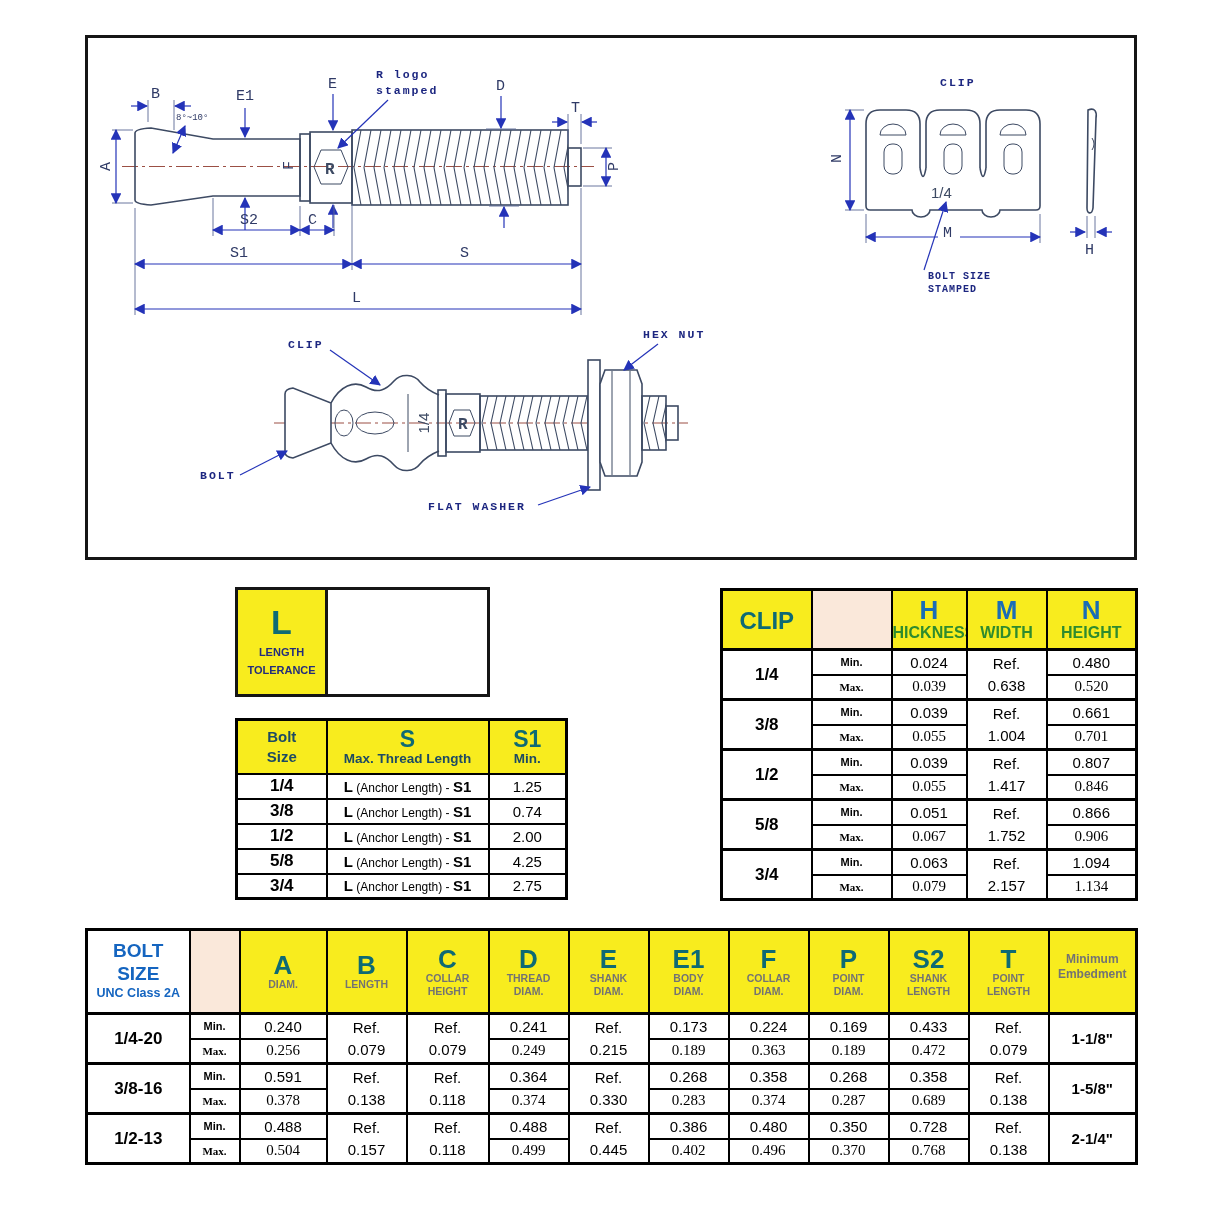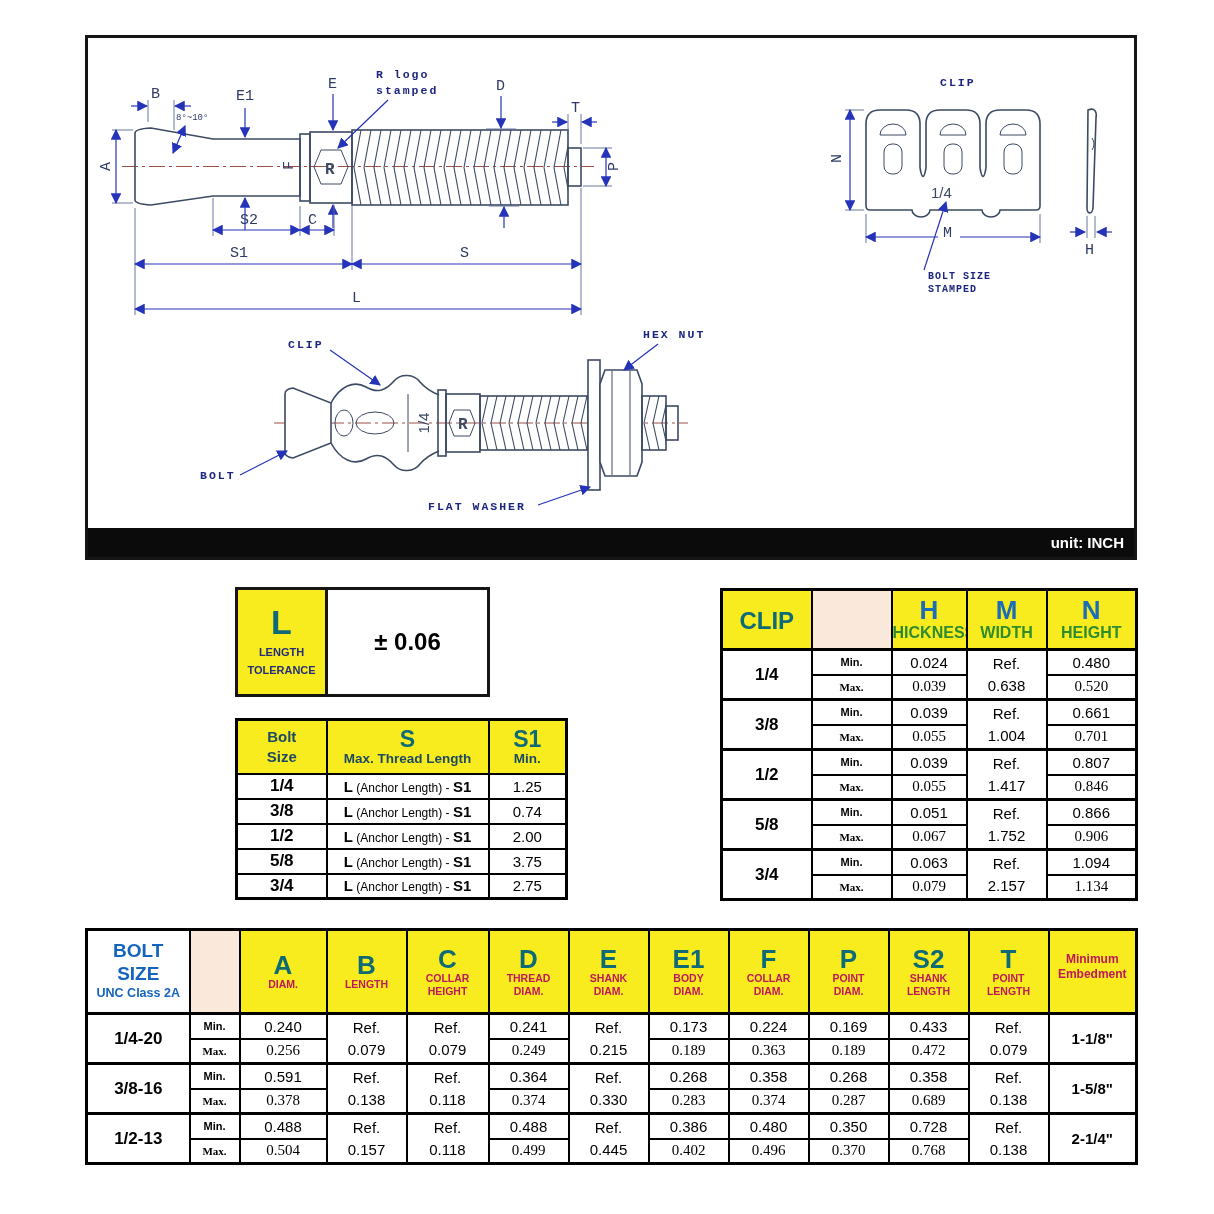--- a/index.html
+++ b/index.html
@@ -47,21 +47,21 @@
   .clip-table tr.head{height:60px;}
   .thread-table tr.head{height:54px;}
   .thread-table tr.data{height:25px;}
   .clip-table tr.grp,.clip-table tr.sub,
   .bolt-table tr.grp,.bolt-table tr.sub{height:25px;}
   .yellow{background:#f8ec1e;}
   .peach{background:#fae8da;}
   .hwrap{display:flex;flex-direction:column;justify-content:space-between;
          align-items:center;height:100%;width:100%;}
   .hsym{color:#0e6a74;font-weight:bold;font-size:26px;line-height:1;padding-top:3px;}
-  .hlab{color:#be185d;font-weight:bold;font-size:10.5px;line-height:1.2;padding-bottom:3px;
+  .hlab{color:#737373;font-weight:bold;font-size:10.5px;line-height:1.2;padding-bottom:3px;
         text-align:center;}
   .clip-table .hsym{color:#1a6db6;}
   .clip-table .hlab{color:#2e8b2e;font-size:16px;}
   .corner{background:#fff;}
   .bt{color:#1565c0;font-weight:bold;line-height:1.2;text-align:center;}
   .bt1{font-size:19px;}
   .bt3{font-size:12.5px;padding-bottom:2px;}
   .size{font-weight:bold;font-size:17px;text-align:center;}
   .mm{font-weight:bold;font-size:11px;text-align:center;}
   .val{font-size:15px;text-align:center;}
@@ -237,30 +237,28 @@
       <text class="note" x="200" y="310">CLIP</text>
       <line class="dim" x1="242" y1="312" x2="292" y2="347"></line>
       <text class="note" x="555" y="300">HEX NUT</text>
       <line class="dim" x1="570" y1="306" x2="536" y2="332"></line>
       <text class="note" x="112" y="441">BOLT</text>
       <line class="dim" x1="152" y1="437" x2="199" y2="413"></line>
       <text class="note" x="340" y="472">FLAT WASHER</text>
       <line class="dim" x1="450" y1="467" x2="502" y2="449"></line>
     </g>
   </svg>
-  <div class="unitbar">unit: INCH</div>
 </div>
 
 <div class="tol">
   <div class="tol-left">
     <div class="tol-sym">L</div>
     <div class="tol-lab">LENGTH</div>
     <div class="tol-lab">TOLERANCE</div>
   </div>
-  <div class="tol-right">± 0.06</div>
 </div>
 
 <table class="thread-table">
   <colgroup>
       <col style="width:90px">
       <col style="width:162px">
       <col style="width:78px">
     </colgroup>
   <tbody>
       <tr class="head">
@@ -294,21 +292,21 @@
     <td class="val">0.74</td>
   </tr>
   <tr class="data">
     <td class="size">1/2</td>
     <td class="formula"><b>L</b> <span>(Anchor Length) -</span> <b>S1</b></td>
     <td class="val">2.00</td>
   </tr>
   <tr class="data">
     <td class="size">5/8</td>
     <td class="formula"><b>L</b> <span>(Anchor Length) -</span> <b>S1</b></td>
-    <td class="val">3.75</td>
+    <td class="val">4.25</td>
   </tr>
   <tr class="data">
     <td class="size">3/4</td>
     <td class="formula"><b>L</b> <span>(Anchor Length) -</span> <b>S1</b></td>
     <td class="val">2.75</td>
   </tr>
 </tbody>
   </table>
 
 <table class="clip-table">

